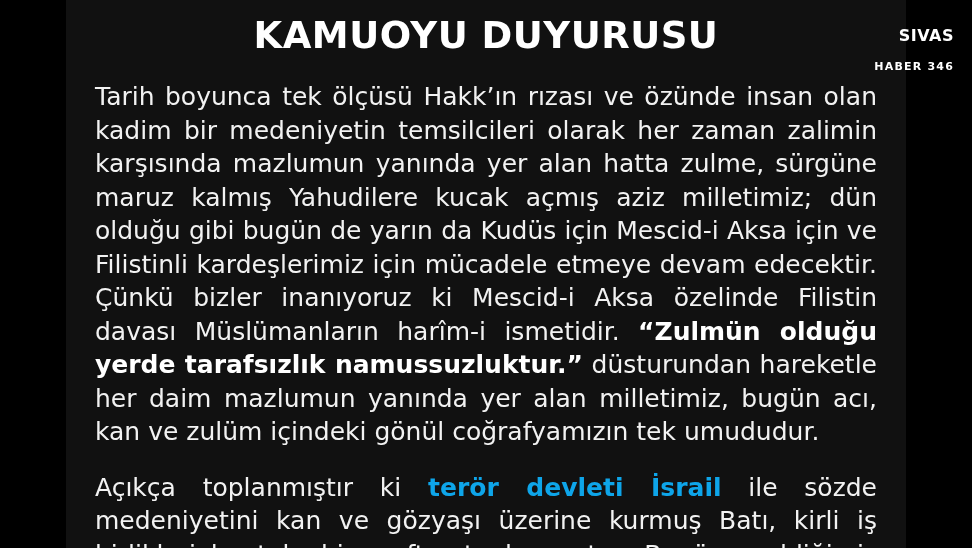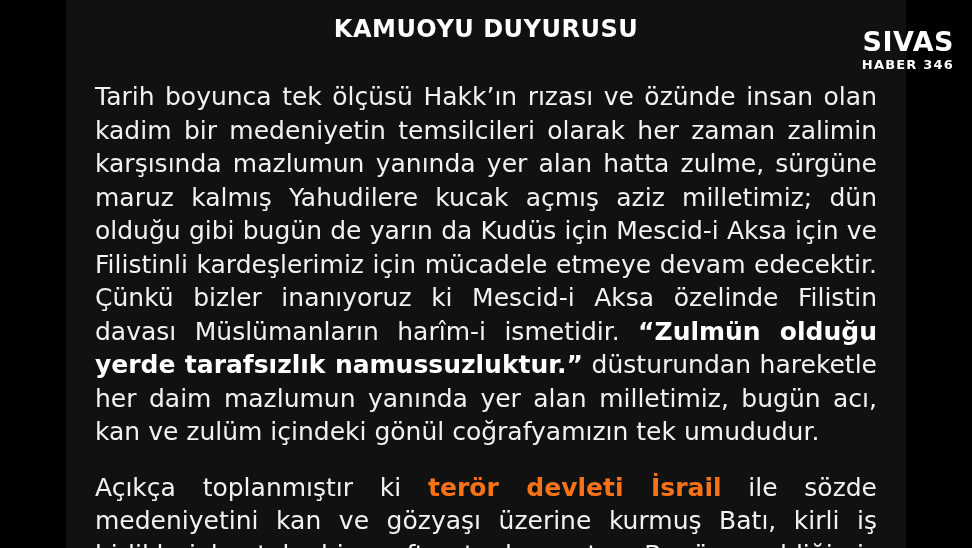--- a/index.html
+++ b/index.html
@@ -43,67 +43,67 @@
   }
   .headline {
     position: absolute;
     left: 66px;
     top: 16px;
     width: 840px;
     text-align: center;
     color: #ffffff;
     font-family: "DejaVu Sans", sans-serif;
     font-weight: bold;
-    font-size: 24px;
+    font-size: 37px;
     letter-spacing: 0.5px;
     line-height: 1.1;
   }
   .brand {
     position: absolute;
     right: 18px;
     top: 28px;
     width: 130px;
     text-align: right;
     color: #ffffff;
   }
   .brand-main {
     font-family: "DejaVu Sans", sans-serif;
     font-weight: bold;
-    font-size: 27px;
+    font-size: 16px;
     letter-spacing: 0.5px;
     line-height: 1;
     display: block;
   }
   .brand-sub {
     font-family: "DejaVu Sans", sans-serif;
     font-weight: bold;
-    font-size: 13px;
+    font-size: 11px;
     letter-spacing: 1.2px;
     line-height: 1.2;
     display: block;
-    margin-top: 2px;
+    margin-top: 16px;
   }
   .body-wrap {
     position: absolute;
     left: 95px;
     top: 80px;
     width: 782px;
   }
   .para {
     color: #f2f2f2;
     font-family: "DejaVu Sans", sans-serif;
     font-size: 25px;
     line-height: 33.5px;
     text-align: justify;
     text-justify: inter-word;
     margin: 0 0 17px 0;
   }
   .para b, .para .bold {
     font-weight: bold;
-    color: #f97316;
+    color: #0ea5e9;
   }
   .para .quote {
     font-weight: bold;
     color: #ffffff;
   }
   .para-2 {
     margin-top: 22px;
   }
 </style>
 </head>

